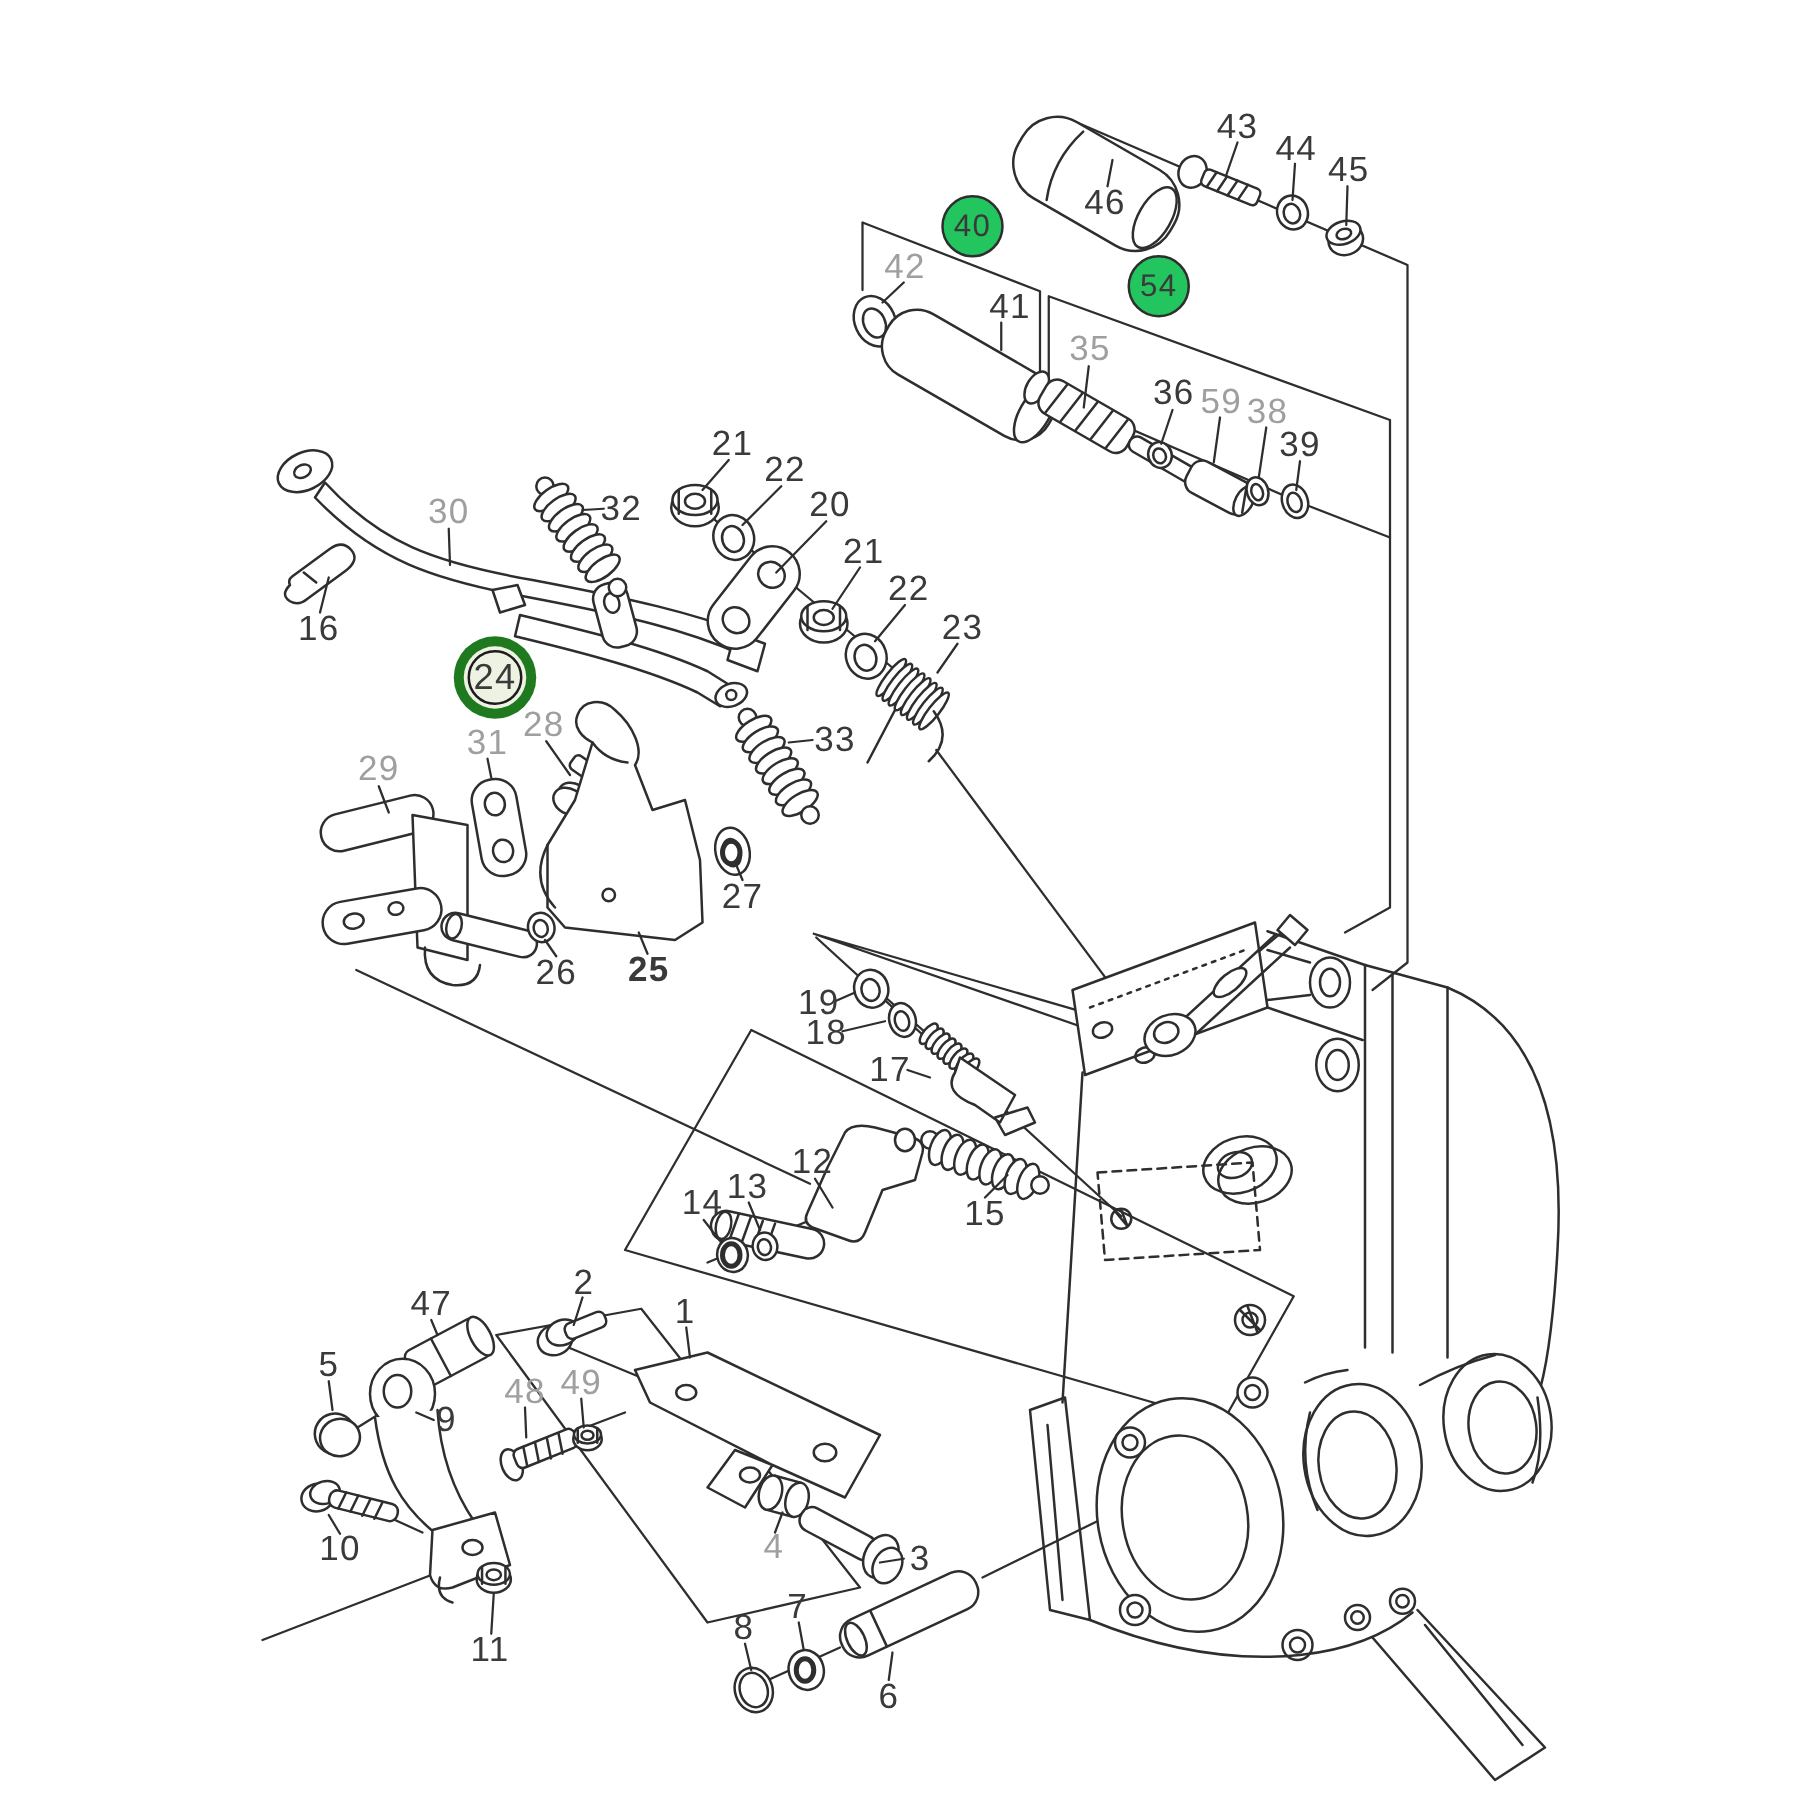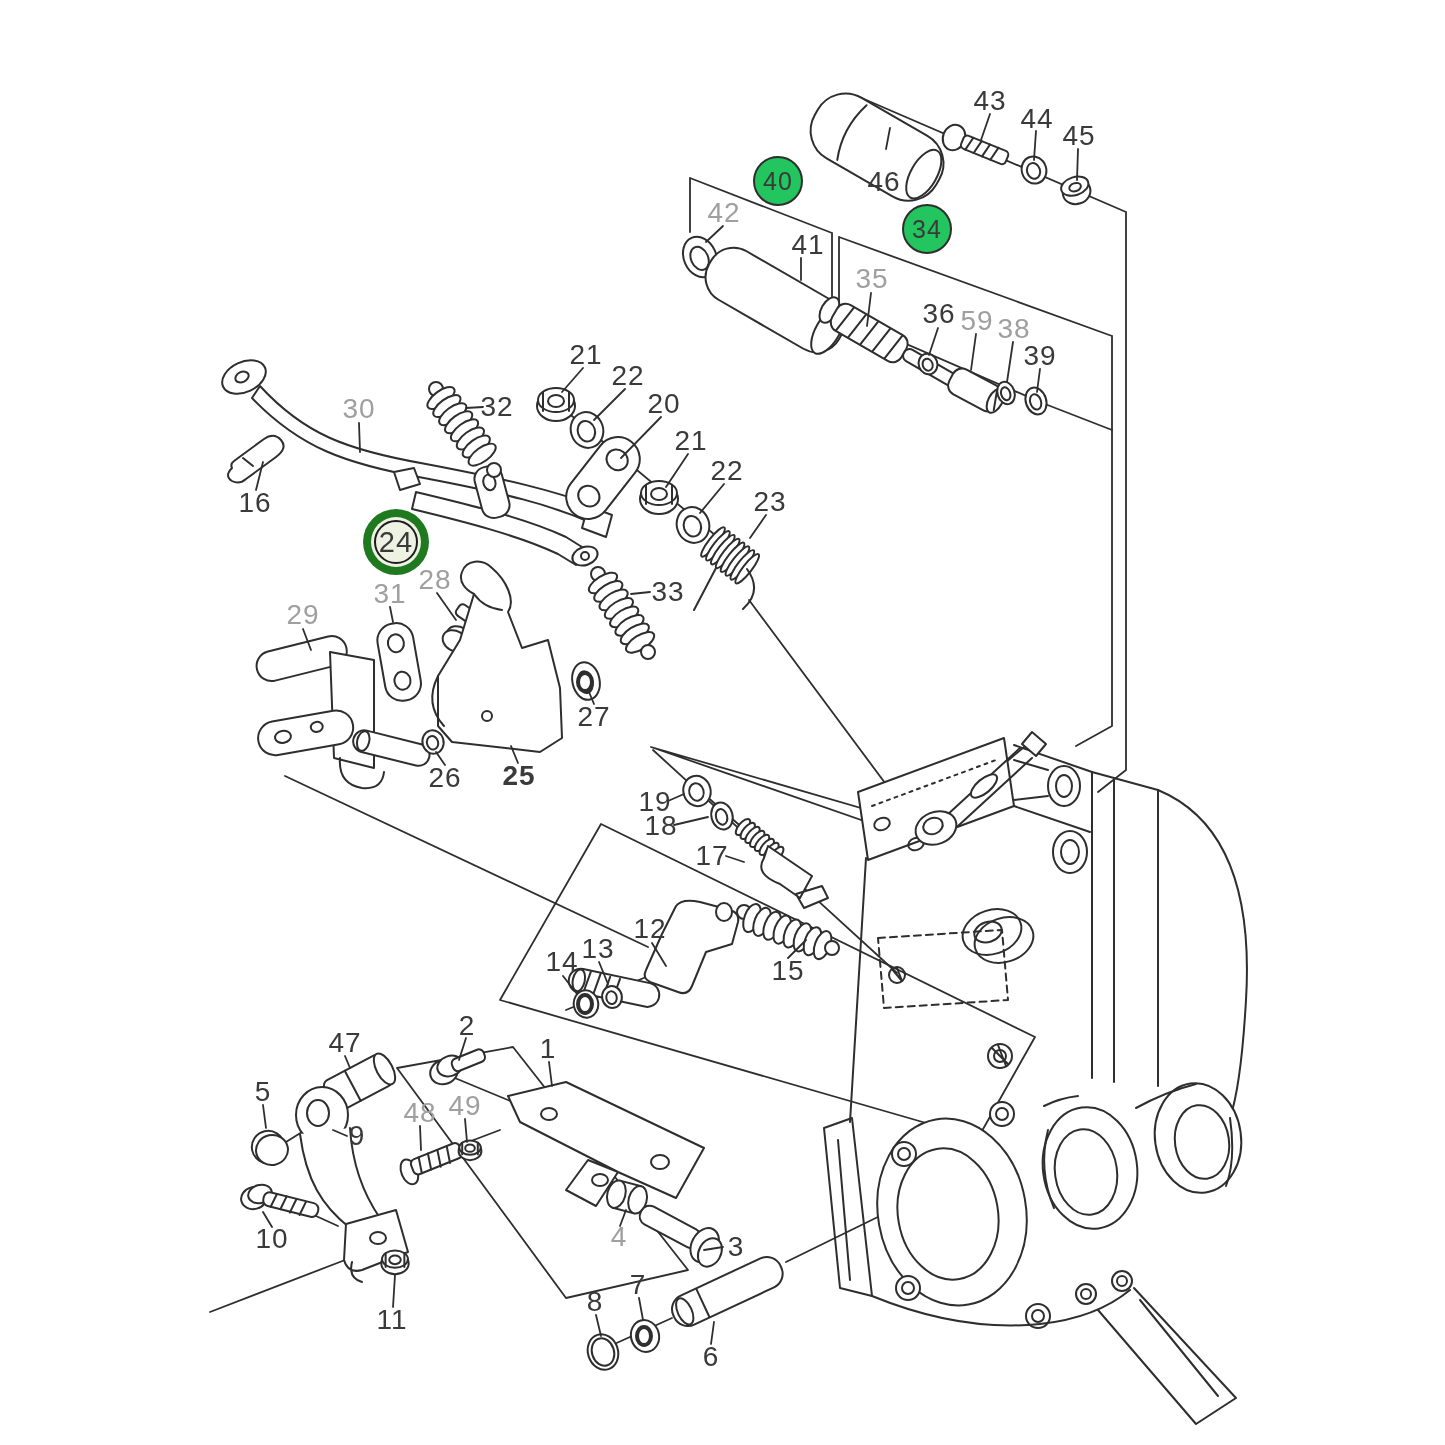--- a/index.html
+++ b/index.html
@@ -361,25 +361,25 @@
              M347,1136 L333,1130 M272,1227 L263,1212 M620,1226 L626,1210
              M723,1247 L704,1250 M639,1298 L643,1320 M596,1315 L601,1336
              M393,1307 L395,1275 M711,1344 L714,1322"></path>
   </g>
 </svg>
 
 <div id="callout-layer">
       <span class="callout" style="left: 990px; top: 101px;">43</span>
       <span class="callout" style="left: 1037px; top: 119px;">44</span>
       <span class="callout" style="left: 1079px; top: 136px;">45</span>
-      <span class="callout" style="left: 884px; top: 162px; margin-top: 20px;">46</span>
+      <span class="callout" style="left: 884px; top: 162px;">46</span>
       <span class="callout circled" style="left: 778px; top: 181px;">40</span>
       <span class="callout muted" style="left: 724px; top: 213px;">42</span>
       <span class="callout" style="left: 808px; top: 245px;">41</span>
-      <span class="callout circled" style="left: 927px; top: 229px;">34</span>
+      <span class="callout circled" style="left: 927px; top: 229px;">54</span>
       <span class="callout muted" style="left: 872px; top: 279px;">35</span>
       <span class="callout" style="left: 939px; top: 314px;">36</span>
       <span class="callout muted" style="left: 977px; top: 321px;">59</span>
       <span class="callout muted" style="left: 1014px; top: 329px;">38</span>
       <span class="callout" style="left: 1040px; top: 356px;">39</span>
       <span class="callout" style="left: 586px; top: 355px;">21</span>
       <span class="callout" style="left: 628px; top: 376px;">22</span>
       <span class="callout muted" style="left: 359px; top: 409px;">30</span>
       <span class="callout" style="left: 497px; top: 407px;">32</span>
       <span class="callout" style="left: 664px; top: 404px;">20</span>

